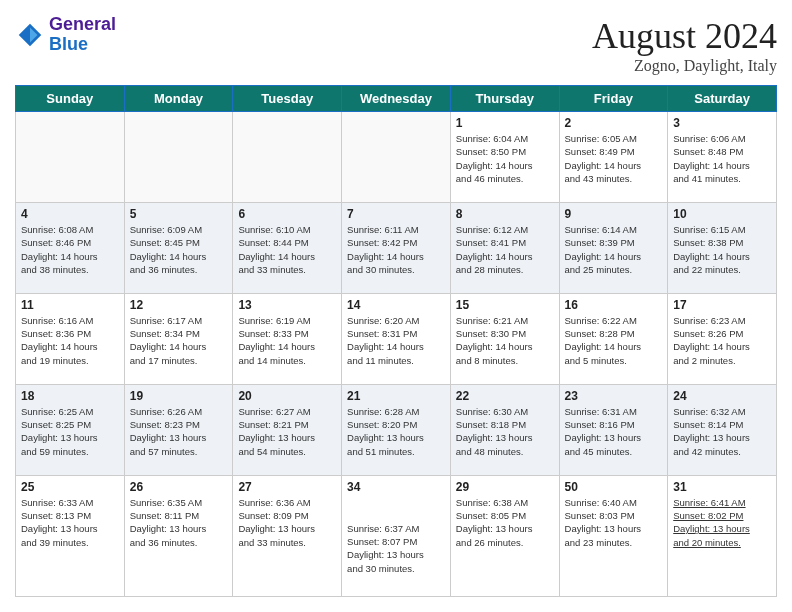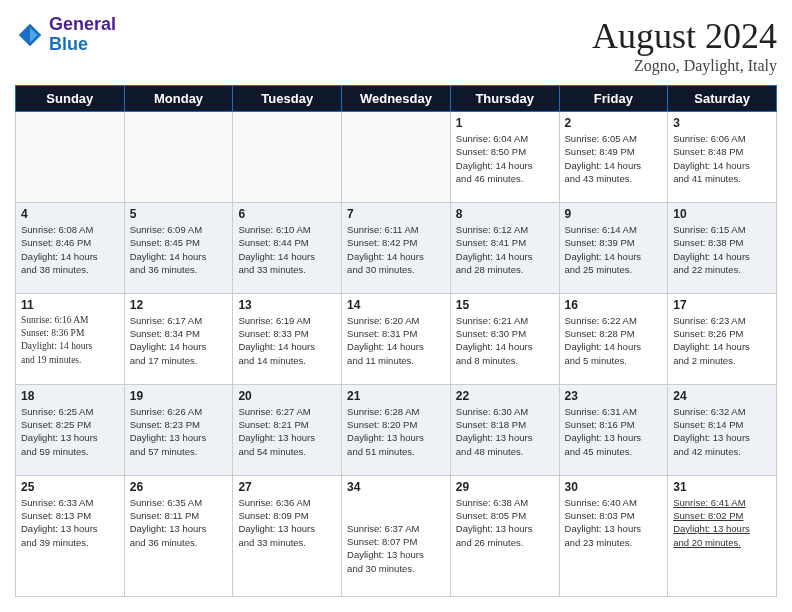--- a/index.html
+++ b/index.html
@@ -51,21 +51,21 @@
     .location-title {
       font-size: 16px;
       color: #444;
     }
     .calendar {
       width: 100%;
       border-collapse: collapse;
       flex: 1;
     }
     .calendar th {
-      background-color: #0f172a;
+      background-color: #0f766e;
       color: white;
       text-align: center;
       padding: 5px 3px;
       font-size: 13px;
       border: 1px solid #1a6fc4;
     }
     .calendar td {
       border: 1px solid #ccc;
       vertical-align: top;
       padding: 4px 5px;
@@ -204,21 +204,21 @@
             <span class="day-num">10</span>
             <div class="day-info" style="white-space: pre-line;">Sunrise: 6:15 AM
 Sunset: 8:38 PM
 Daylight: 14 hours
 and 22 minutes.</div>
           </td>
         </tr>
         <tr>
           <td>
             <span class="day-num">11</span>
-            <div class="day-info" style="white-space: pre-line; font-family: Liberation Serif, serif;">Sunrise: 6:16 AM
+            <div class="day-info" style="white-space: pre-line;">Sunrise: 6:16 AM
 Sunset: 8:36 PM
 Daylight: 14 hours
 and 19 minutes.</div>
           </td>
           <td>
             <span class="day-num">12</span>
             <div class="day-info" style="white-space: pre-line;">Sunrise: 6:17 AM
 Sunset: 8:34 PM
 Daylight: 14 hours
 and 17 minutes.</div>
@@ -340,21 +340,21 @@
 and 30 minutes.</div>
           </td>
           <td>
             <span class="day-num">29</span>
             <div class="day-info" style="white-space: pre-line;">Sunrise: 6:38 AM
 Sunset: 8:05 PM
 Daylight: 13 hours
 and 26 minutes.</div>
           </td>
           <td>
-            <span class="day-num">30</span>
+            <span class="day-num">50</span>
             <div class="day-info" style="white-space: pre-line;">Sunrise: 6:40 AM
 Sunset: 8:03 PM
 Daylight: 13 hours
 and 23 minutes.</div>
           </td>
           <td>
             <span class="day-num">31</span>
             <div class="day-info" style="white-space: pre-line; text-decoration: underline;">Sunrise: 6:41 AM
 Sunset: 8:02 PM
 Daylight: 13 hours

